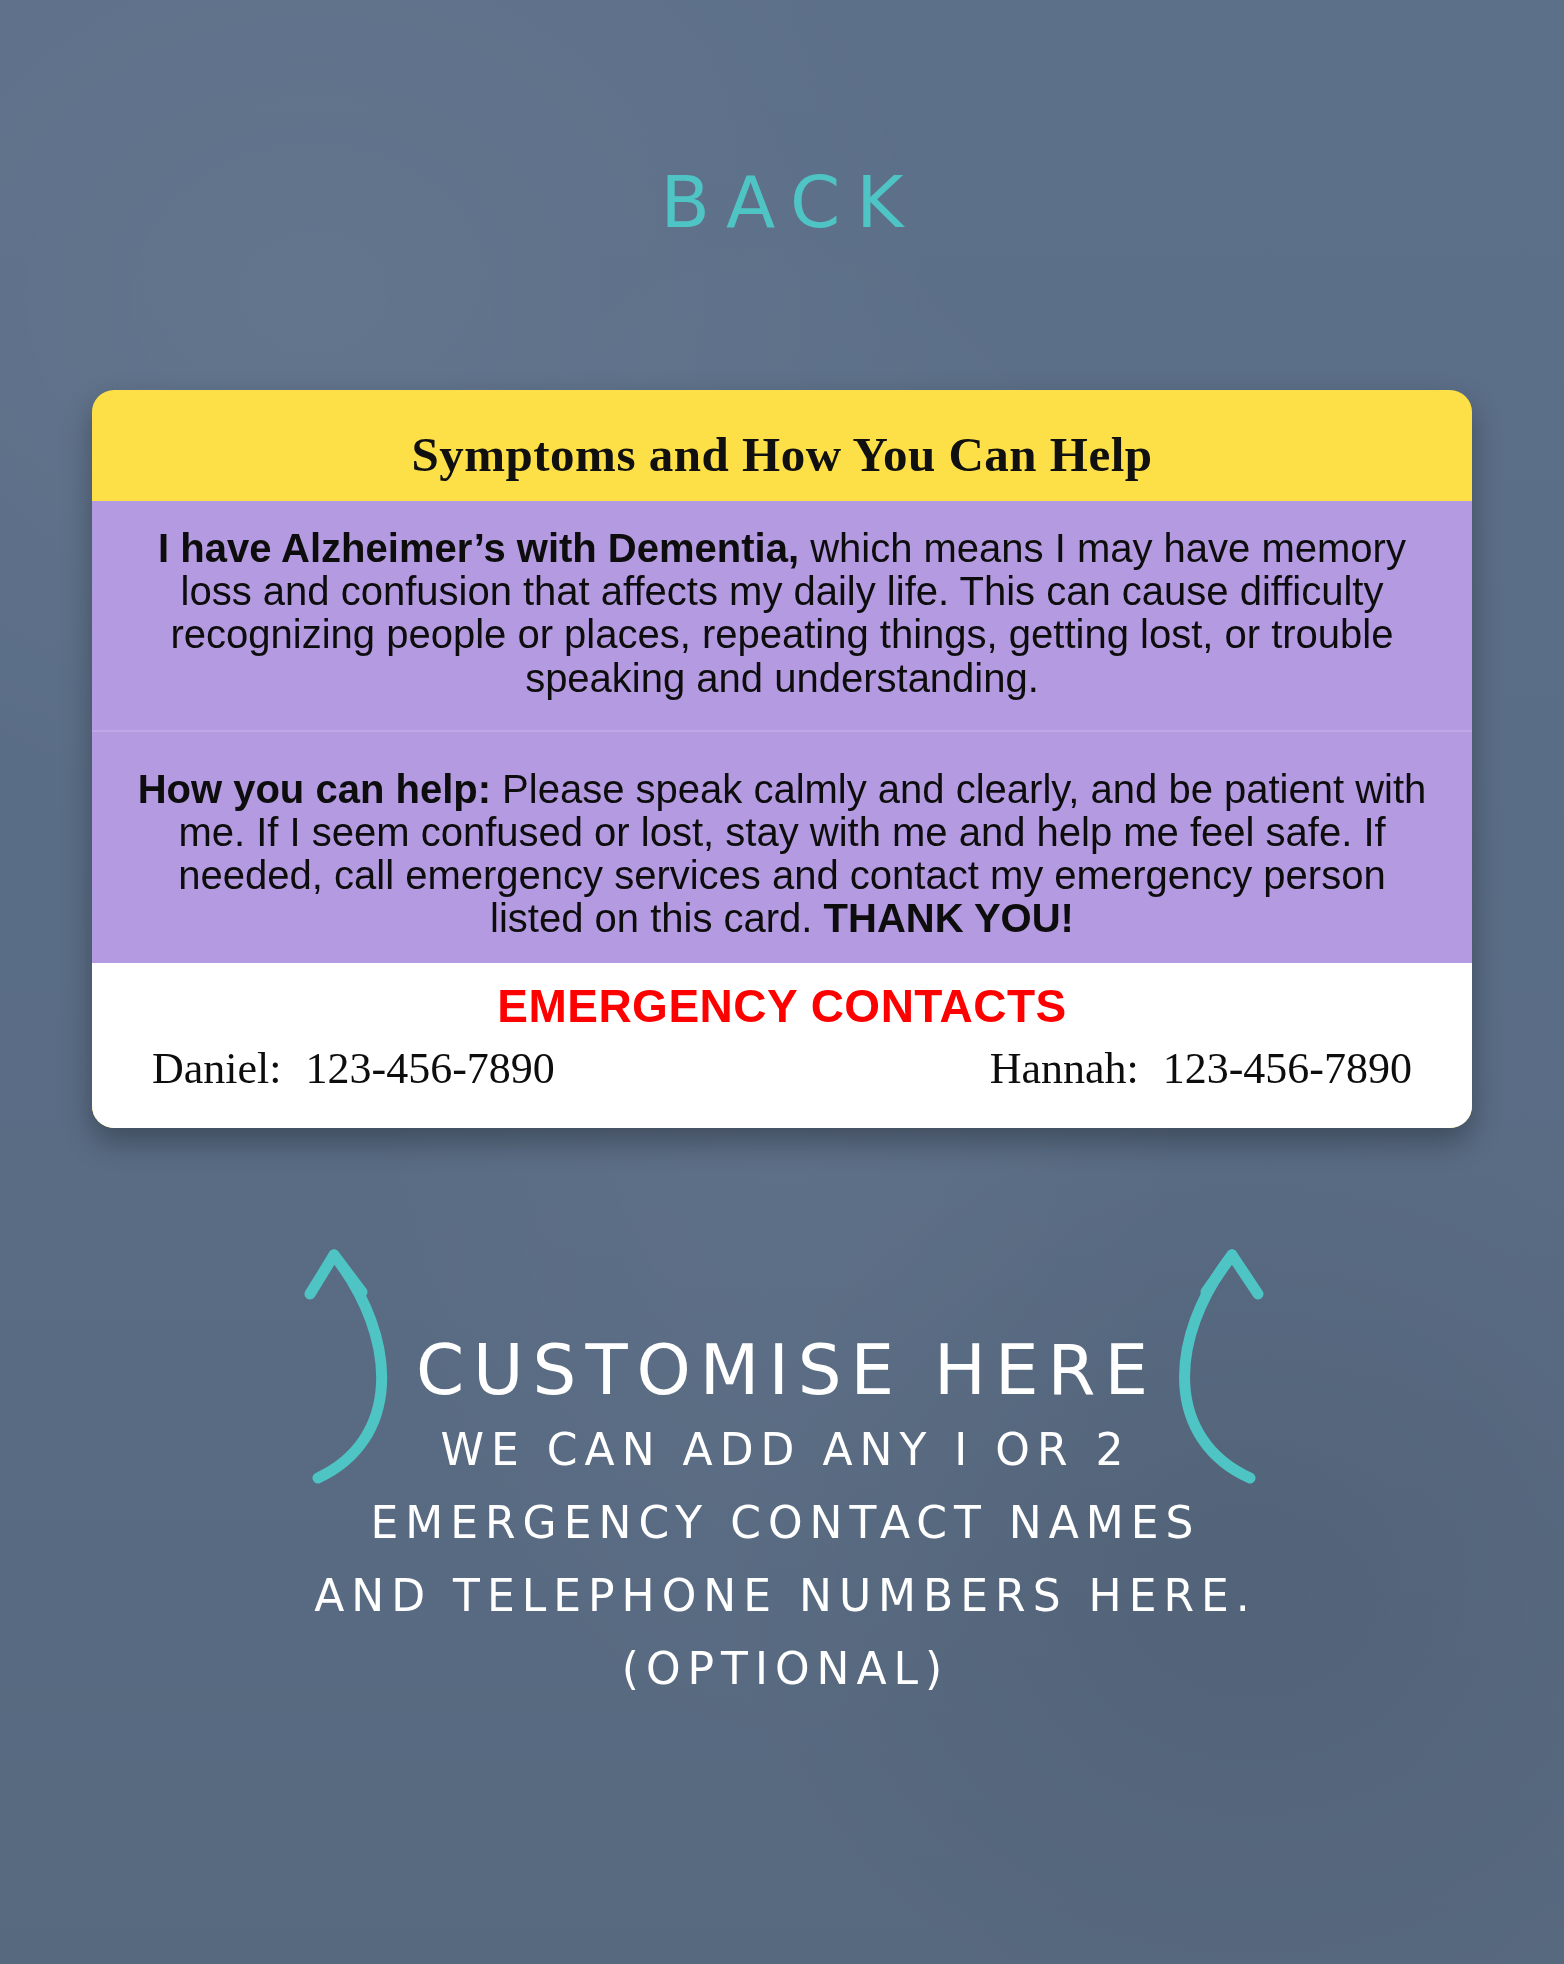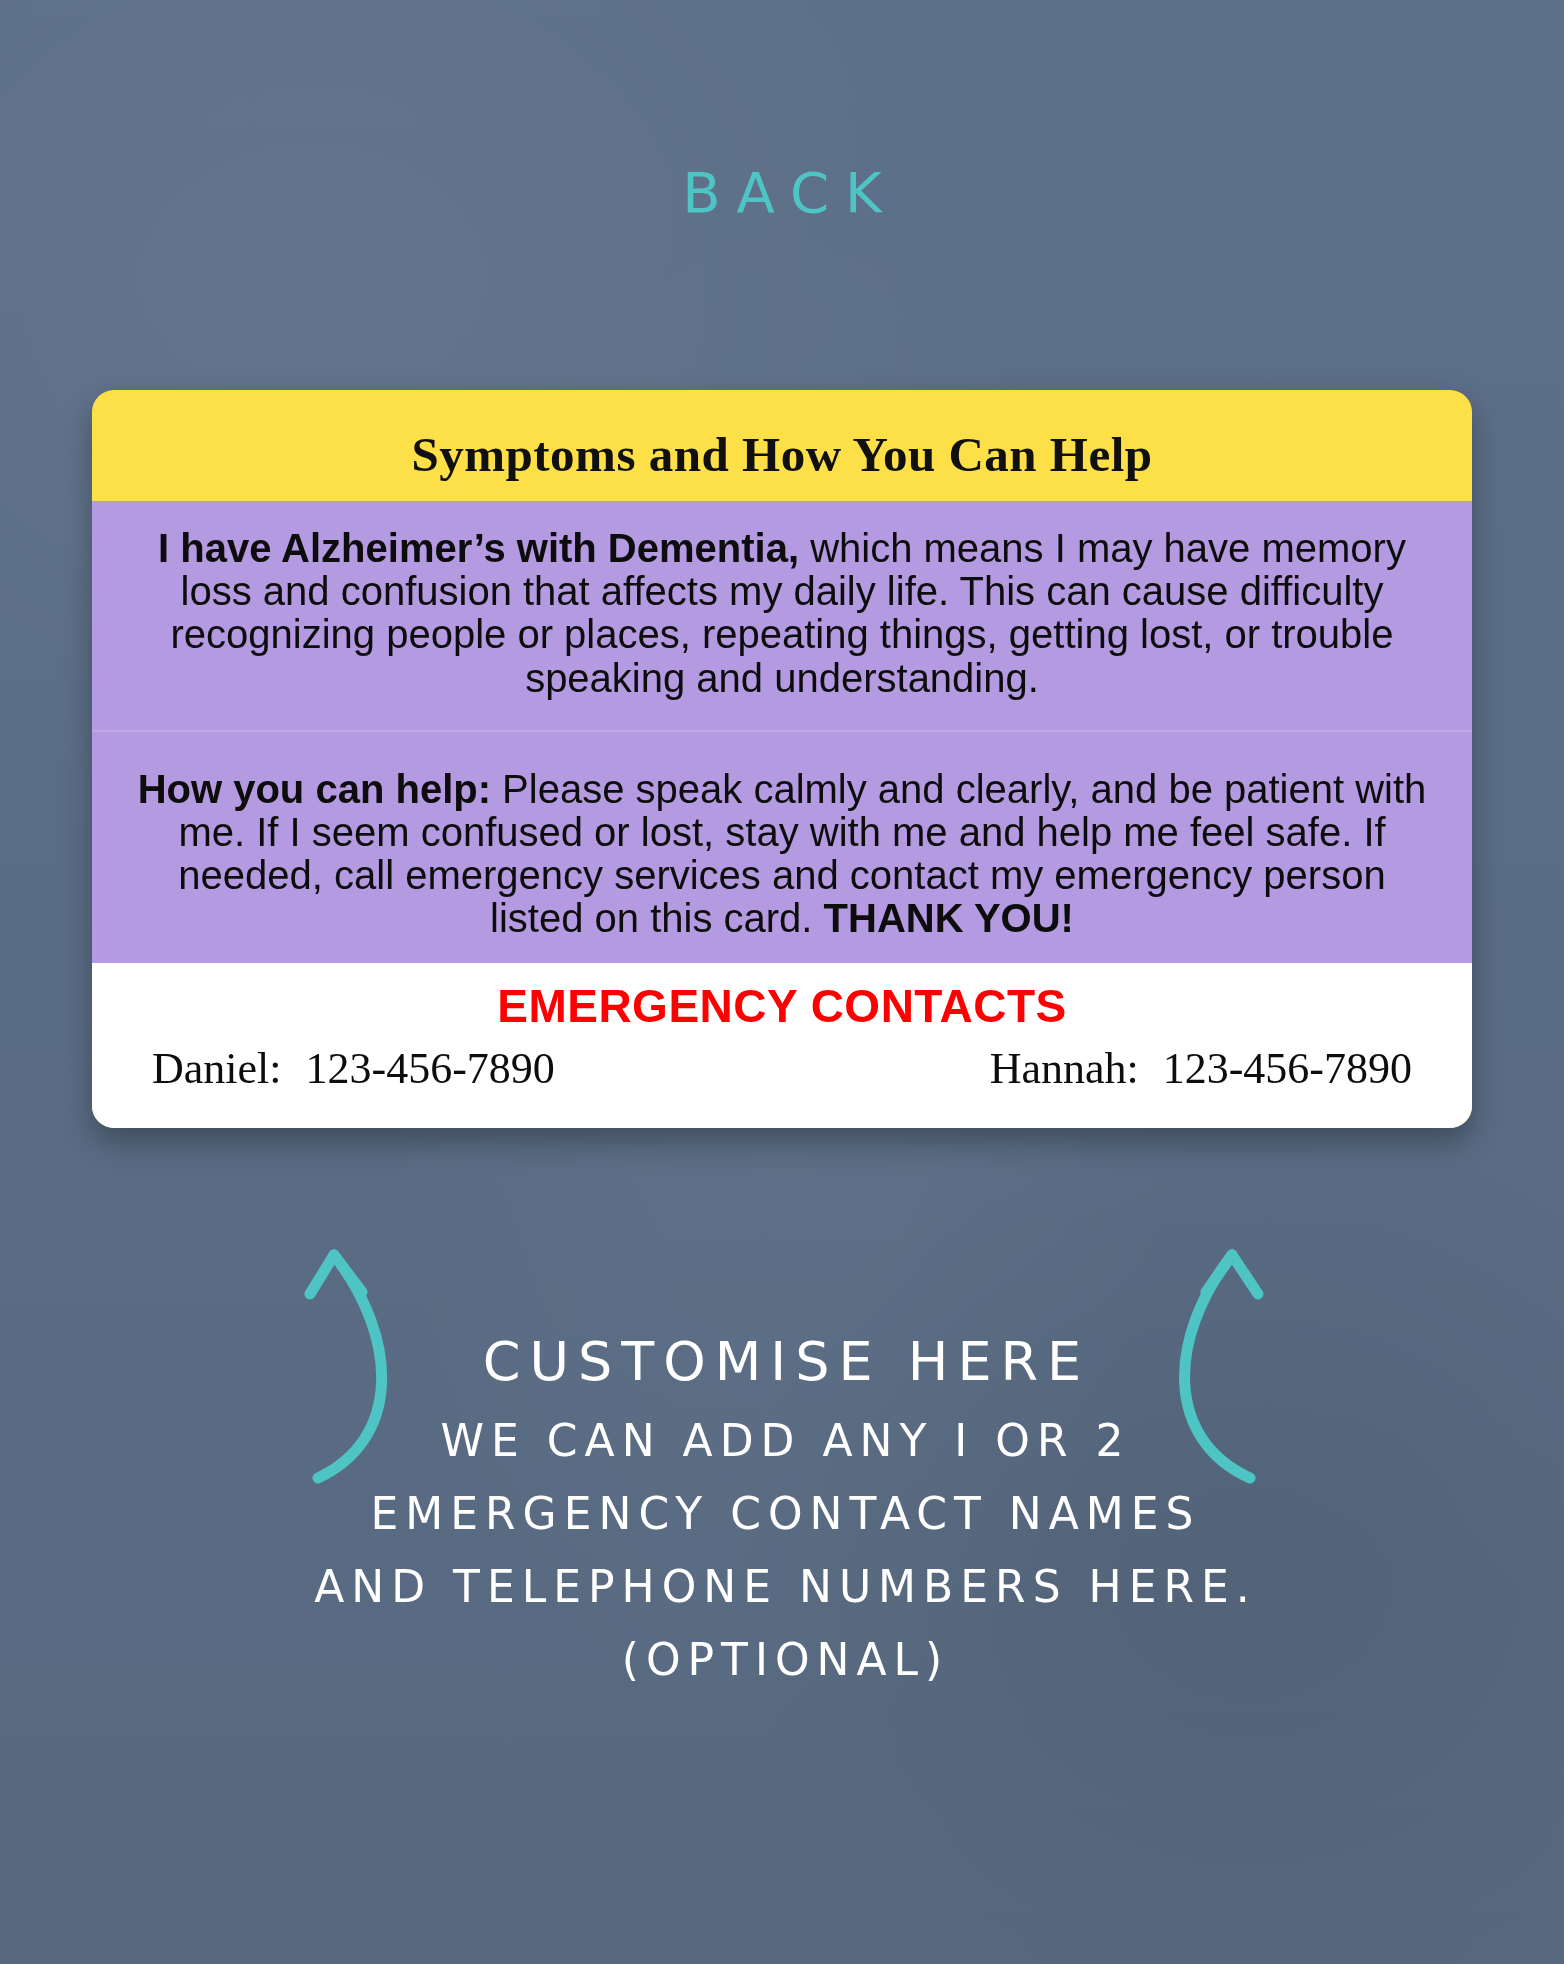--- a/index.html
+++ b/index.html
@@ -31,21 +31,21 @@
   }
 
   
   .heading {
     position: absolute;
     top: 160px;
     left: 0;
     width: 100%;
     text-align: center;
     color: #4fc4c4;
-    font-size: 56px;
+    font-size: 72px;
     letter-spacing: 16px;
     font-weight: 400;
     font-family: "DejaVu Sans", sans-serif;
     text-indent: 16px;
   }
 
   
   .card {
     position: absolute;
     left: 92px;
@@ -128,24 +128,24 @@
   .caption {
     position: absolute;
     left: 0;
     top: 1330px;
     width: 100%;
     text-align: center;
     color: #ffffff;
     font-family: "DejaVu Sans", sans-serif;
   }
   .caption .line1 {
-    font-size: 54px;
+    font-size: 69px;
     letter-spacing: 9px;
     text-indent: 9px;
-    margin-bottom: 22px;
+    margin-bottom: 14px;
   }
   .caption .line {
     font-size: 44px;
     letter-spacing: 7px;
     text-indent: 7px;
     margin-bottom: 22px;
   }
 </style>
 </head>
 <body>

